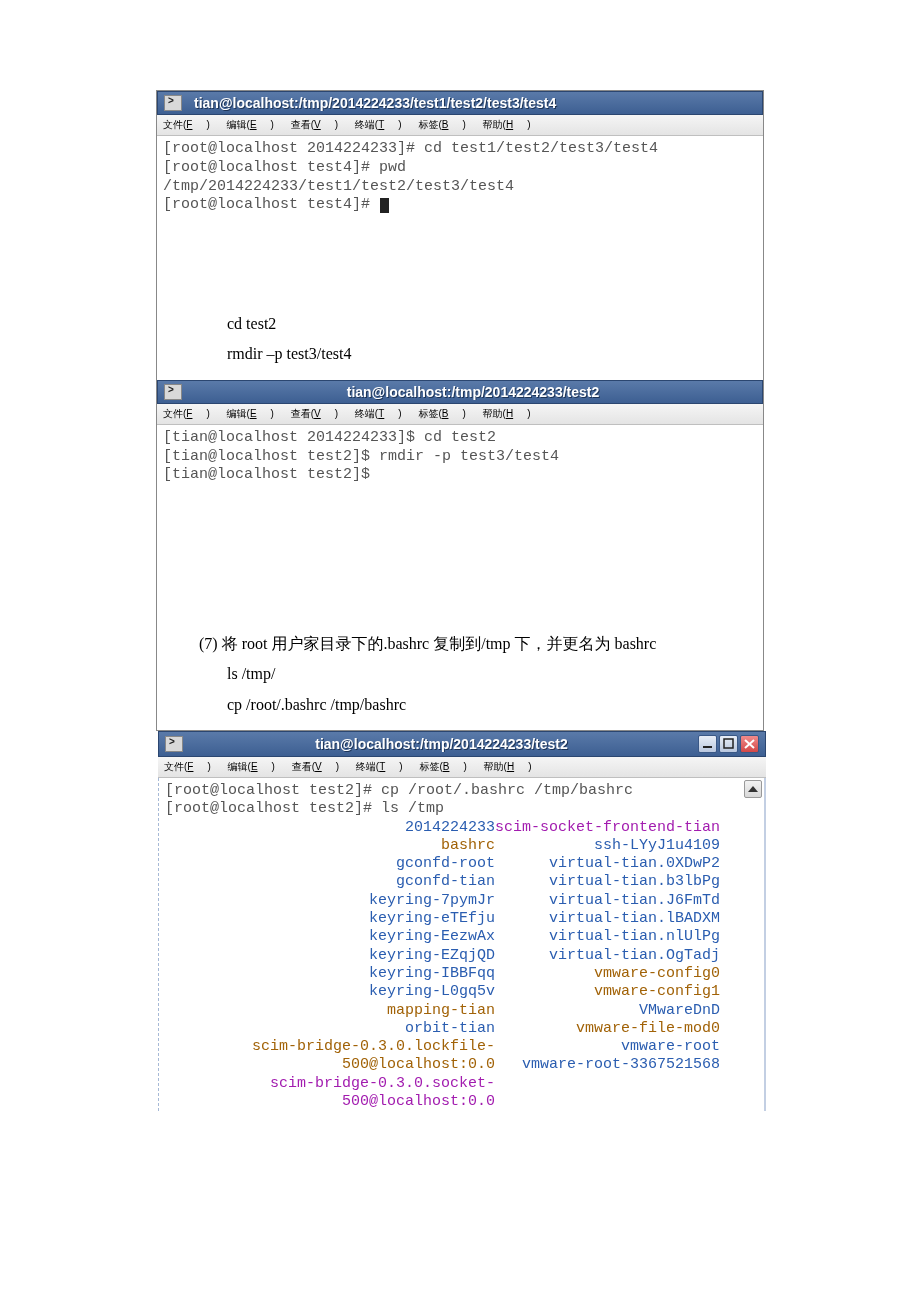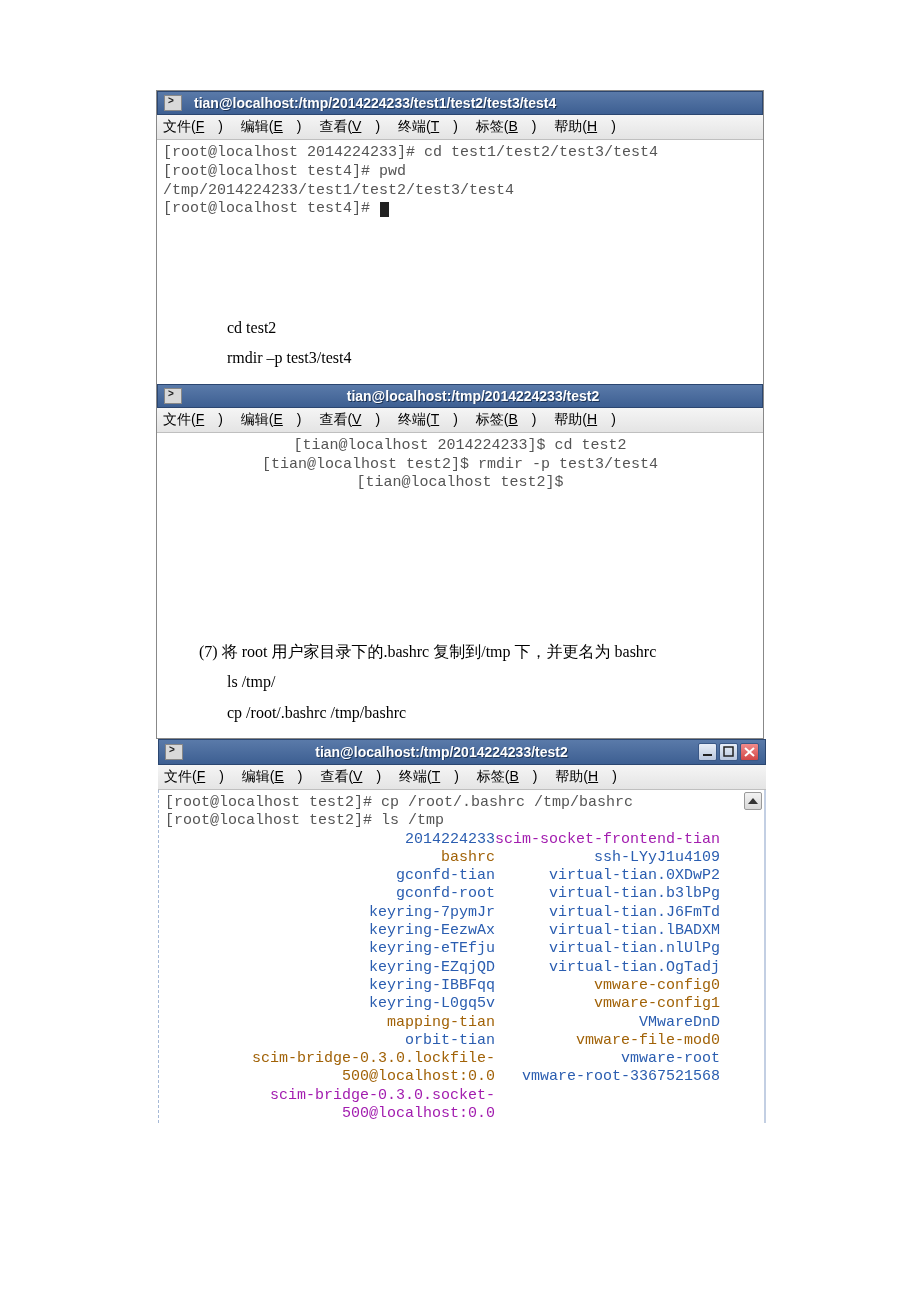--- a/index.html
+++ b/index.html
@@ -78,21 +78,21 @@
     }
     .win-btn.close {
       background: linear-gradient(to bottom, #f28b8b, #d24747);
     }
     .win-btn svg { width: 100%; height: 100%; }
     .menubar {
       background: linear-gradient(to bottom, #f5f5f5, #e4e4e4);
       border-bottom: 1px solid #bfbfbf;
       padding: 3px 6px;
       font-family: "SimSun", sans-serif;
-      font-size: 14px;
+      font-size: 10px;
       color: #000;
     }
     .menubar span {
       margin-right: 14px;
       cursor: default;
     }
     .menubar .mn {
       text-decoration: underline;
     }
     .term-body {
@@ -200,21 +200,21 @@
         <span class="title">tian@localhost:/tmp/2014224233/test2</span>
       </div>
       <div class="menubar">
         <span>文件(<span class="mn">F</span>)</span>
         <span>编辑(<span class="mn">E</span>)</span>
         <span>查看(<span class="mn">V</span>)</span>
         <span>终端(<span class="mn">T</span>)</span>
         <span>标签(<span class="mn">B</span>)</span>
         <span>帮助(<span class="mn">H</span>)</span>
       </div>
-      <div class="term-body" id="t2" style="min-height:180px;text-align:center;"><div>[tian@localhost 2014224233]$ cd test2</div><div>[tian@localhost test2]$ rmdir -p test3/test4</div><div>[tian@localhost test2]$</div></div>
+      <div class="term-body" id="t2" style="min-height:180px;"><div>[tian@localhost 2014224233]$ cd test2</div><div>[tian@localhost test2]$ rmdir -p test3/test4</div><div>[tian@localhost test2]$</div></div>
     </div>
 
     <div class="doc-text">
       <div class="indent1">(7) 将 root 用户家目录下的.bashrc 复制到/tmp 下，并更名为 bashrc</div>
       <div class="indent2">ls   /tmp/</div>
       <div class="indent2">cp   /root/.bashrc   /tmp/bashrc</div>
     </div>
   </div>
 
   <div class="term3-wrap">
@@ -252,25 +252,25 @@
       <div class="term3-body">
         <div class="scroll-up"></div>
         <div id="t3head">
             <div>[root@localhost test2]# cp /root/.bashrc /tmp/bashrc</div>
             <div>[root@localhost test2]# ls /tmp</div>
           </div>
         <div class="ls-columns">
           <div class="ls-col col1" id="t3c1">
               <span class="dir">2014224233</span>
               <span class="reg">bashrc</span>
+              <span class="dir">gconfd-root</span>
               <span class="dir">gconfd-tian</span>
-              <span class="dir">gconfd-root</span>
               <span class="dir">keyring-7pymJr</span>
+              <span class="dir">keyring-eTEfju</span>
               <span class="dir">keyring-EezwAx</span>
-              <span class="dir">keyring-eTEfju</span>
               <span class="dir">keyring-EZqjQD</span>
               <span class="dir">keyring-IBBFqq</span>
               <span class="dir">keyring-L0gq5v</span>
               <span class="reg">mapping-tian</span>
               <span class="dir">orbit-tian</span>
               <span class="reg">scim-bridge-0.3.0.lockfile-500@localhost:0.0</span>
               <span class="sock">scim-bridge-0.3.0.socket-500@localhost:0.0</span>
             </div>
           <div class="ls-col" id="t3c2">
               <span class="sock">scim-socket-frontend-tian</span>

